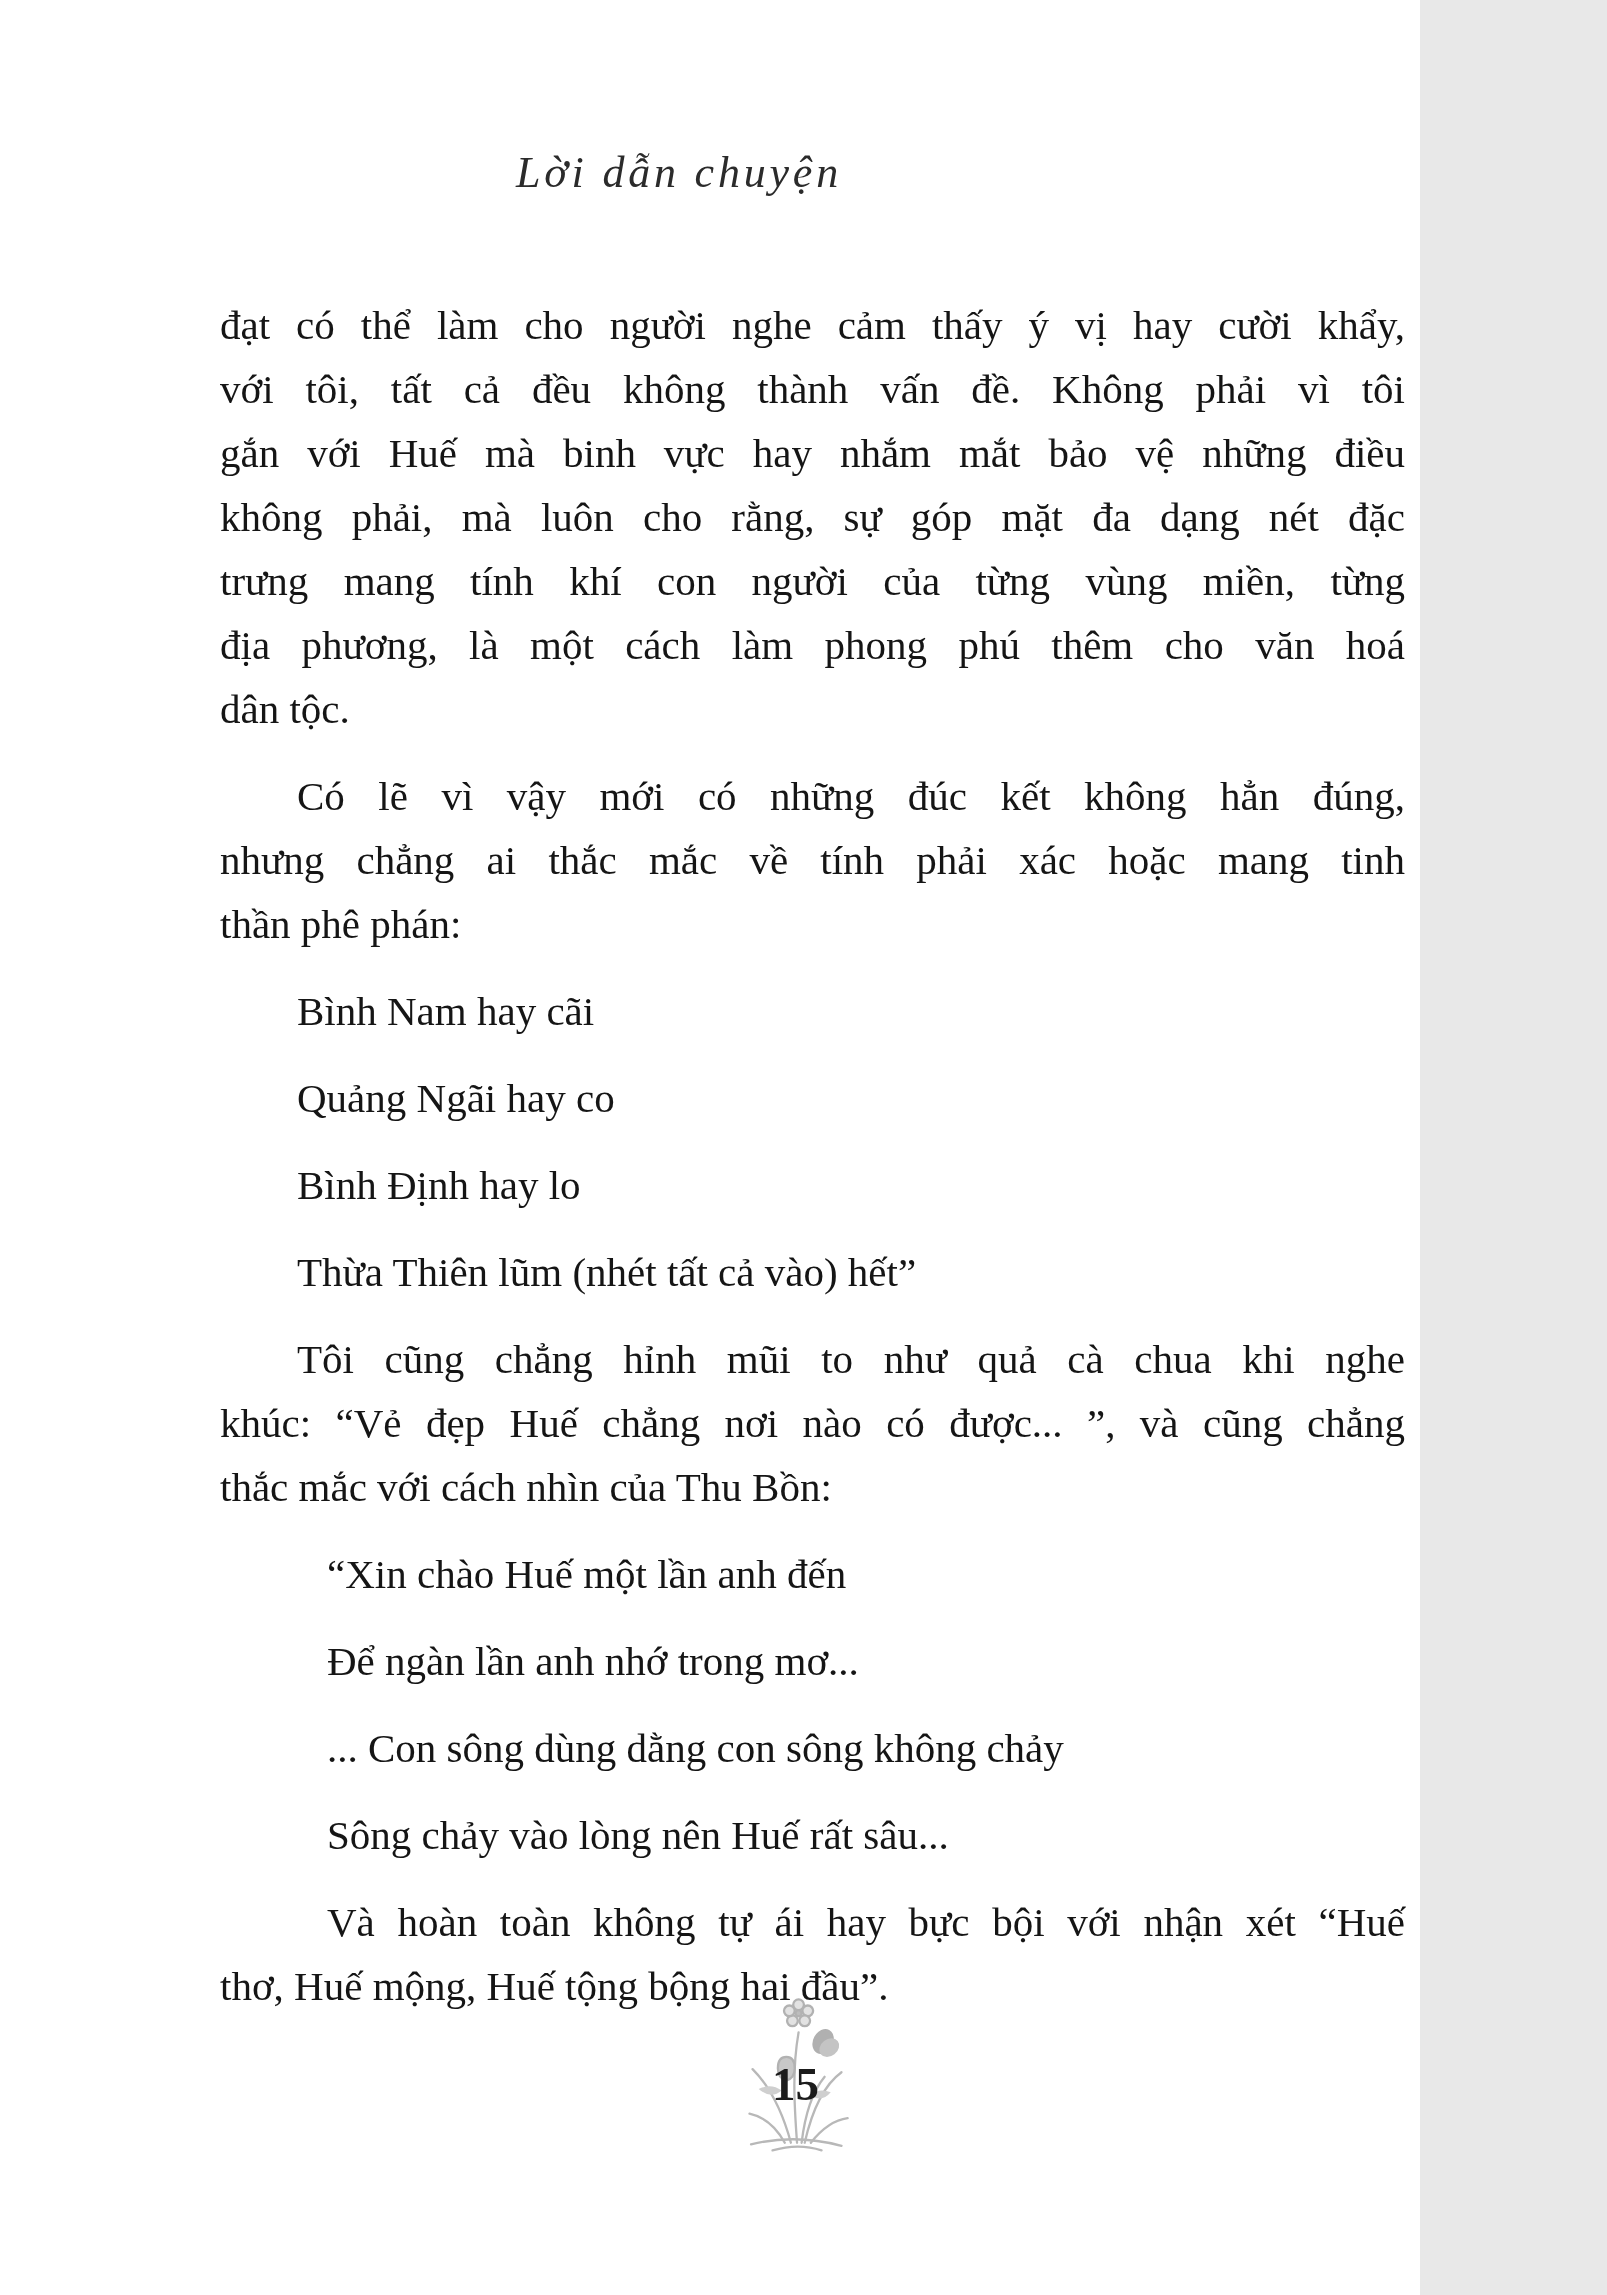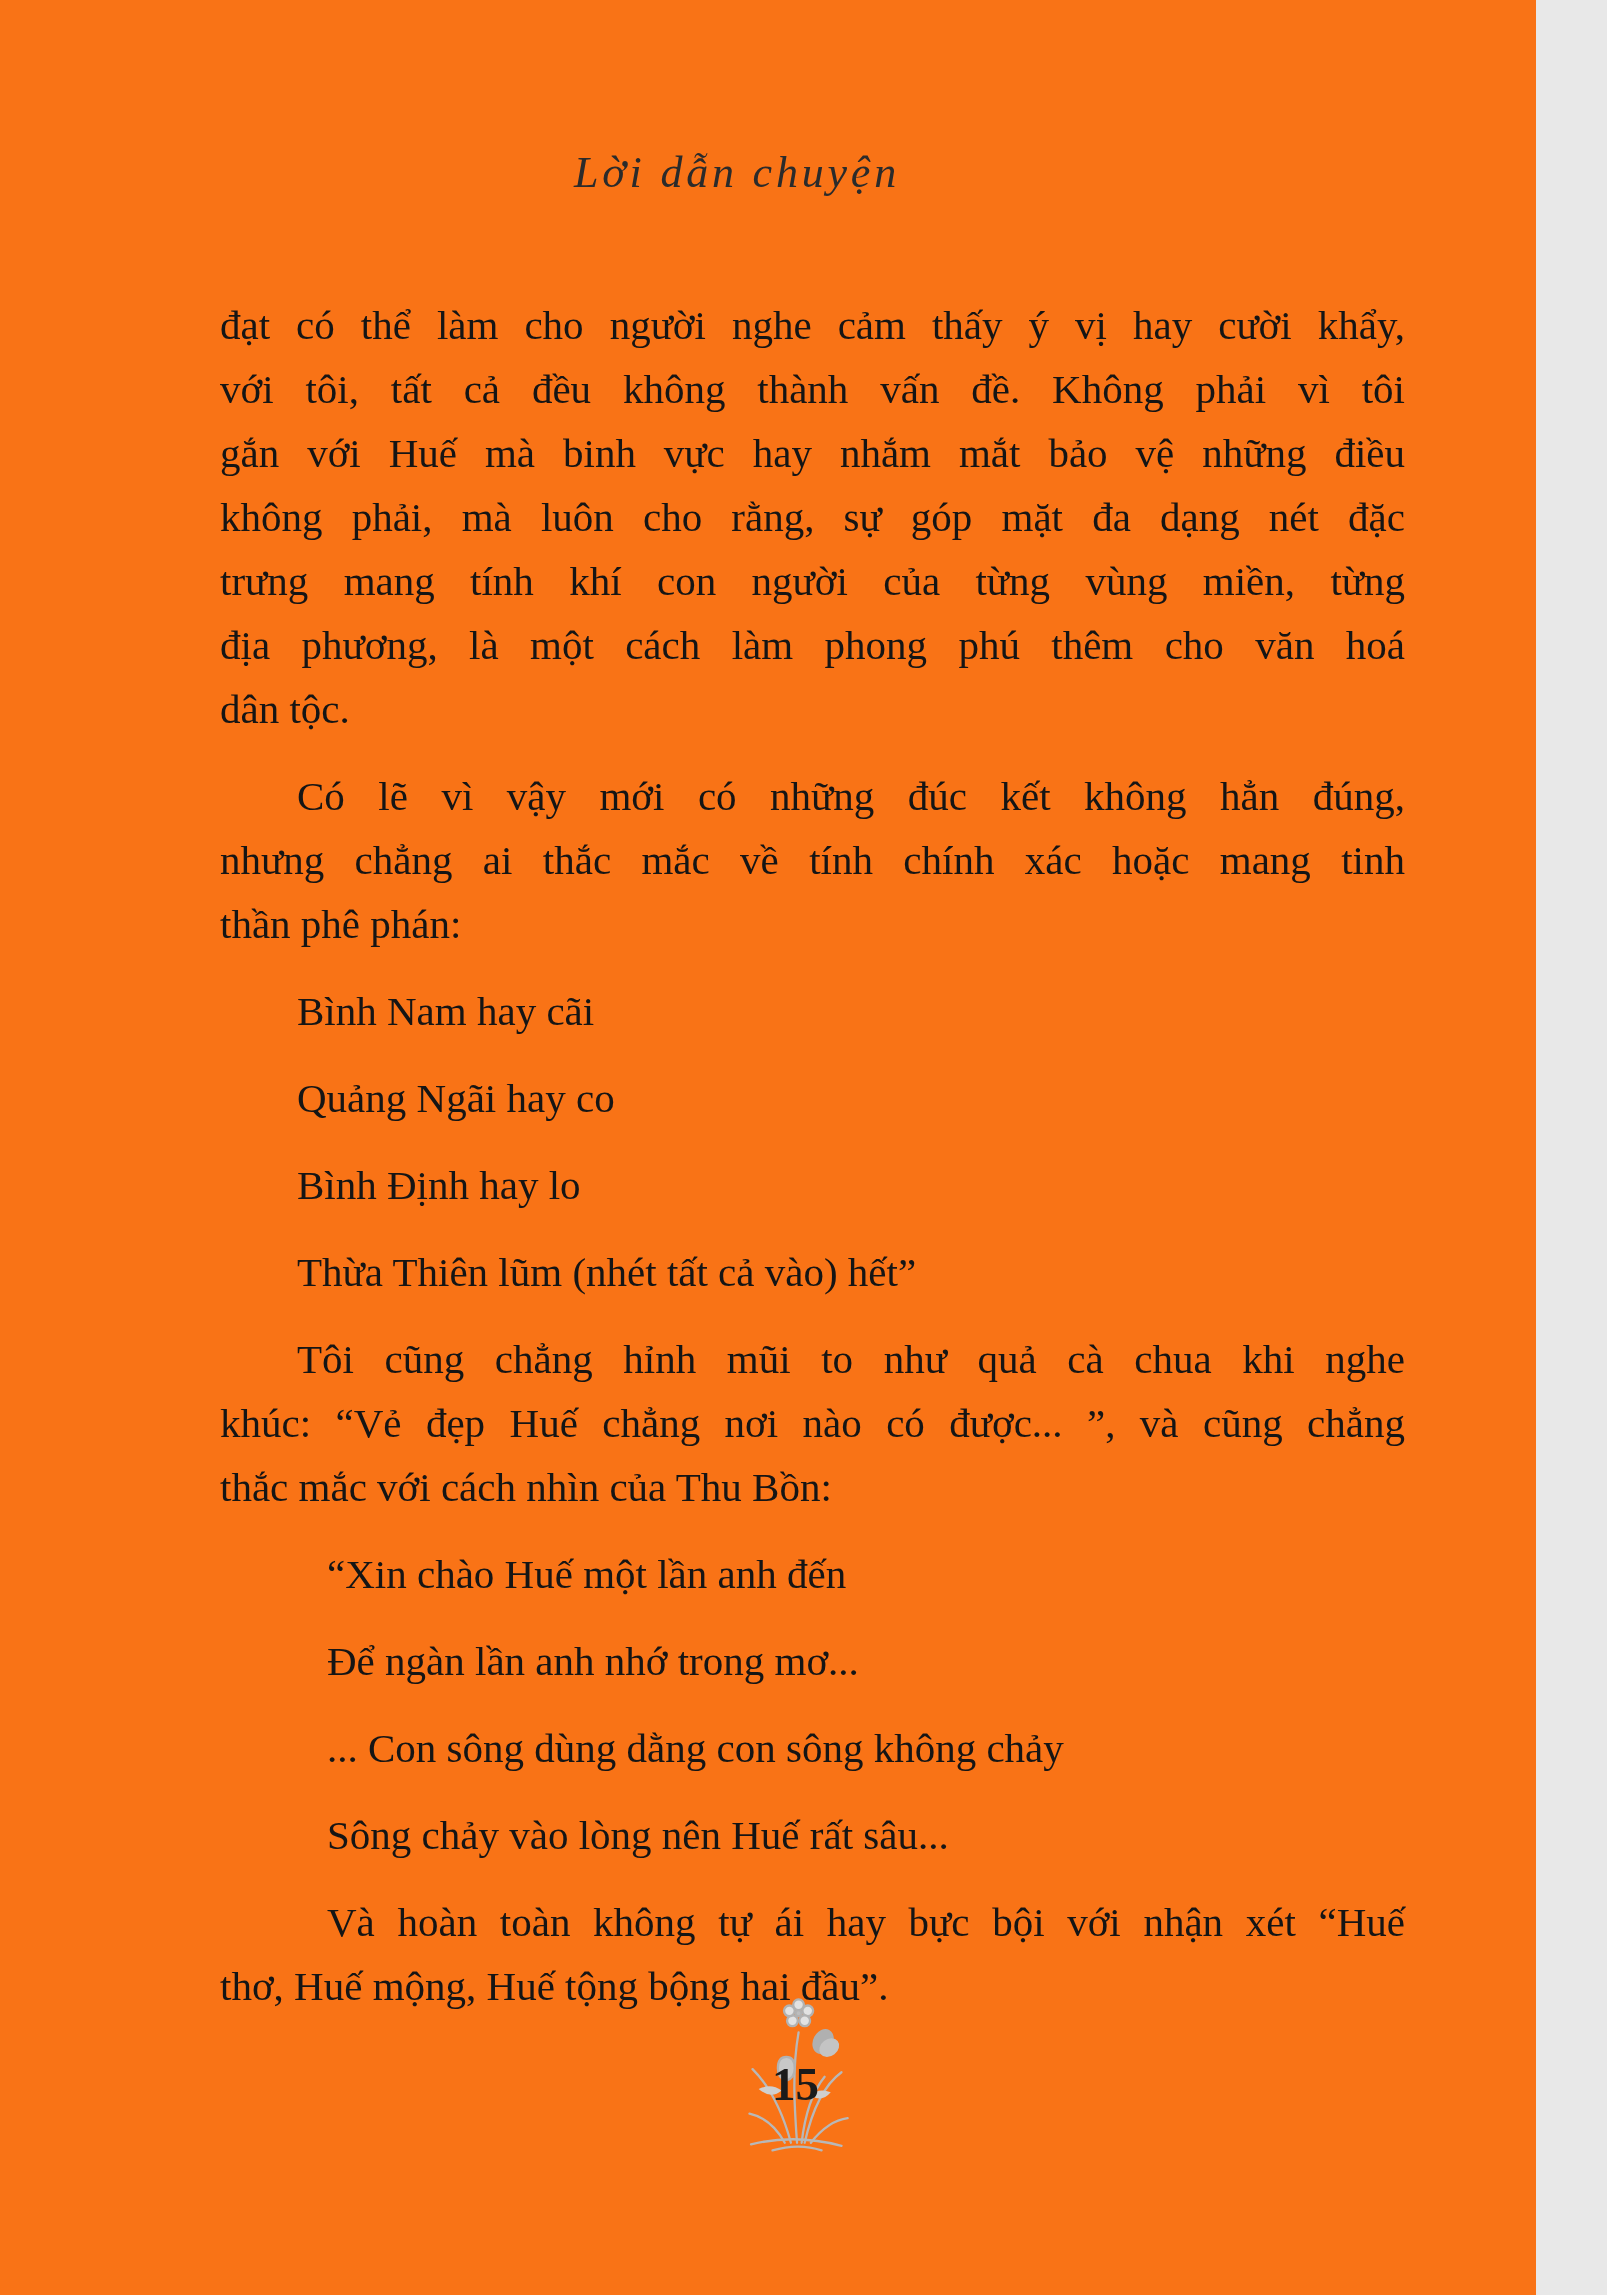--- a/index.html
+++ b/index.html
@@ -1,19 +1,19 @@
 <!DOCTYPE html>
 <html style="font-size:12.3px"><head>
 <meta charset="utf-8">
 <style>
   html,body{margin:0;padding:0;background:#e8e8e8;}
   .page{
     position:relative;
-    width:1536px;height:2295px;
-    background:#f97316;
+    width:1420px;height:2295px;
+    background:#ffffff;
     font-family:"Liberation Serif","DejaVu Serif",serif;
     color:#151515;
     overflow:hidden;
   }
   .chapter-header{
     position:absolute;
     top:147px;left:0;width:100%;
     text-align:center;
     font-style:italic;
     font-size:44px;
@@ -67,21 +67,21 @@
         <div class="line j">đạt có thể làm cho người nghe cảm thấy ý vị hay cười khẩy,</div>
         <div class="line j">với tôi, tất cả đều không thành vấn đề. Không phải vì tôi</div>
         <div class="line j">gắn với Huế mà binh vực hay nhắm mắt bảo vệ những điều</div>
         <div class="line j">không phải, mà luôn cho rằng, sự góp mặt đa dạng nét đặc</div>
         <div class="line j">trưng mang tính khí con người của từng vùng miền, từng</div>
         <div class="line j">địa phương, là một cách làm phong phú thêm cho văn hoá</div>
         <div class="line">dân tộc.</div>
       </div>
       <div class="block">
         <div class="line j ind1">Có lẽ vì vậy mới có những đúc kết không hẳn đúng,</div>
-        <div class="line j">nhưng chẳng ai thắc mắc về tính chính xác hoặc mang tinh</div>
+        <div class="line j">nhưng chẳng ai thắc mắc về tính phải xác hoặc mang tinh</div>
         <div class="line">thần phê phán:</div>
       </div>
       <div class="block">
         <div class="line ind1">Bình Nam hay cãi</div>
       </div>
       <div class="block">
         <div class="line ind1">Quảng Ngãi hay co</div>
       </div>
       <div class="block">
         <div class="line ind1">Bình Định hay lo</div>

